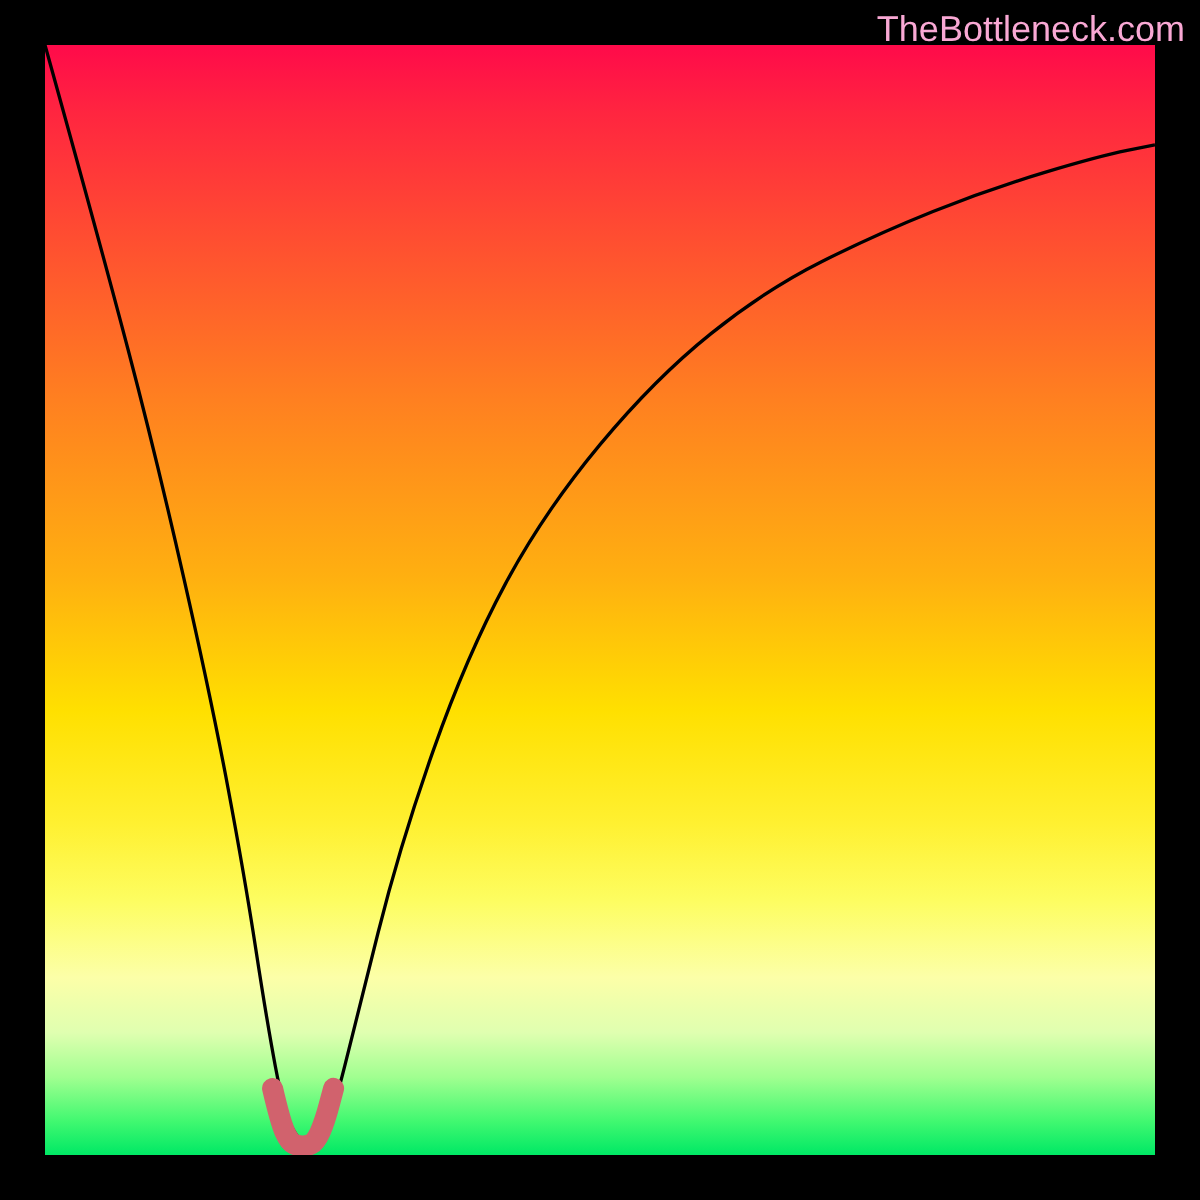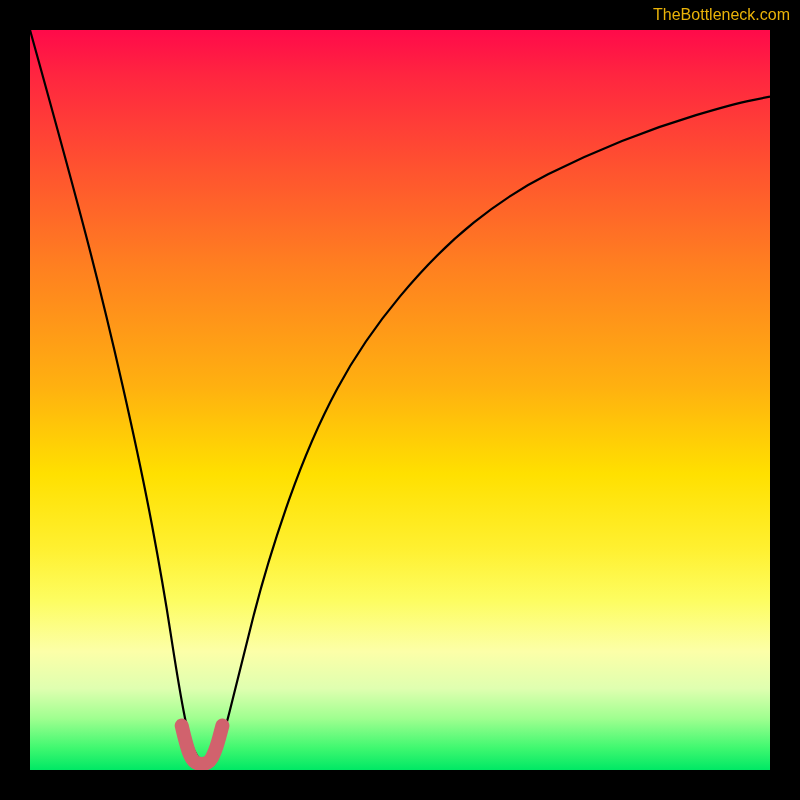--- a/index.html
+++ b/index.html
@@ -8,22 +8,22 @@
     height: 800px;
     background: #000;
     position: relative;
     overflow: hidden;
     font-family: Arial, sans-serif;
   }
   .watermark {
     position: absolute;
     top: 6px;
     right: 10px;
-    color: #eab308;
-    font-size: 16px;
+    color: #f9a8d4;
+    font-size: 24px;
     z-index: 10;
   }
   .plot-area {
     position: absolute;
     left: 30px;
     top: 30px;
     width: 740px;
     height: 740px;
     background: linear-gradient(to bottom,
       #ff0a4a 0%,

